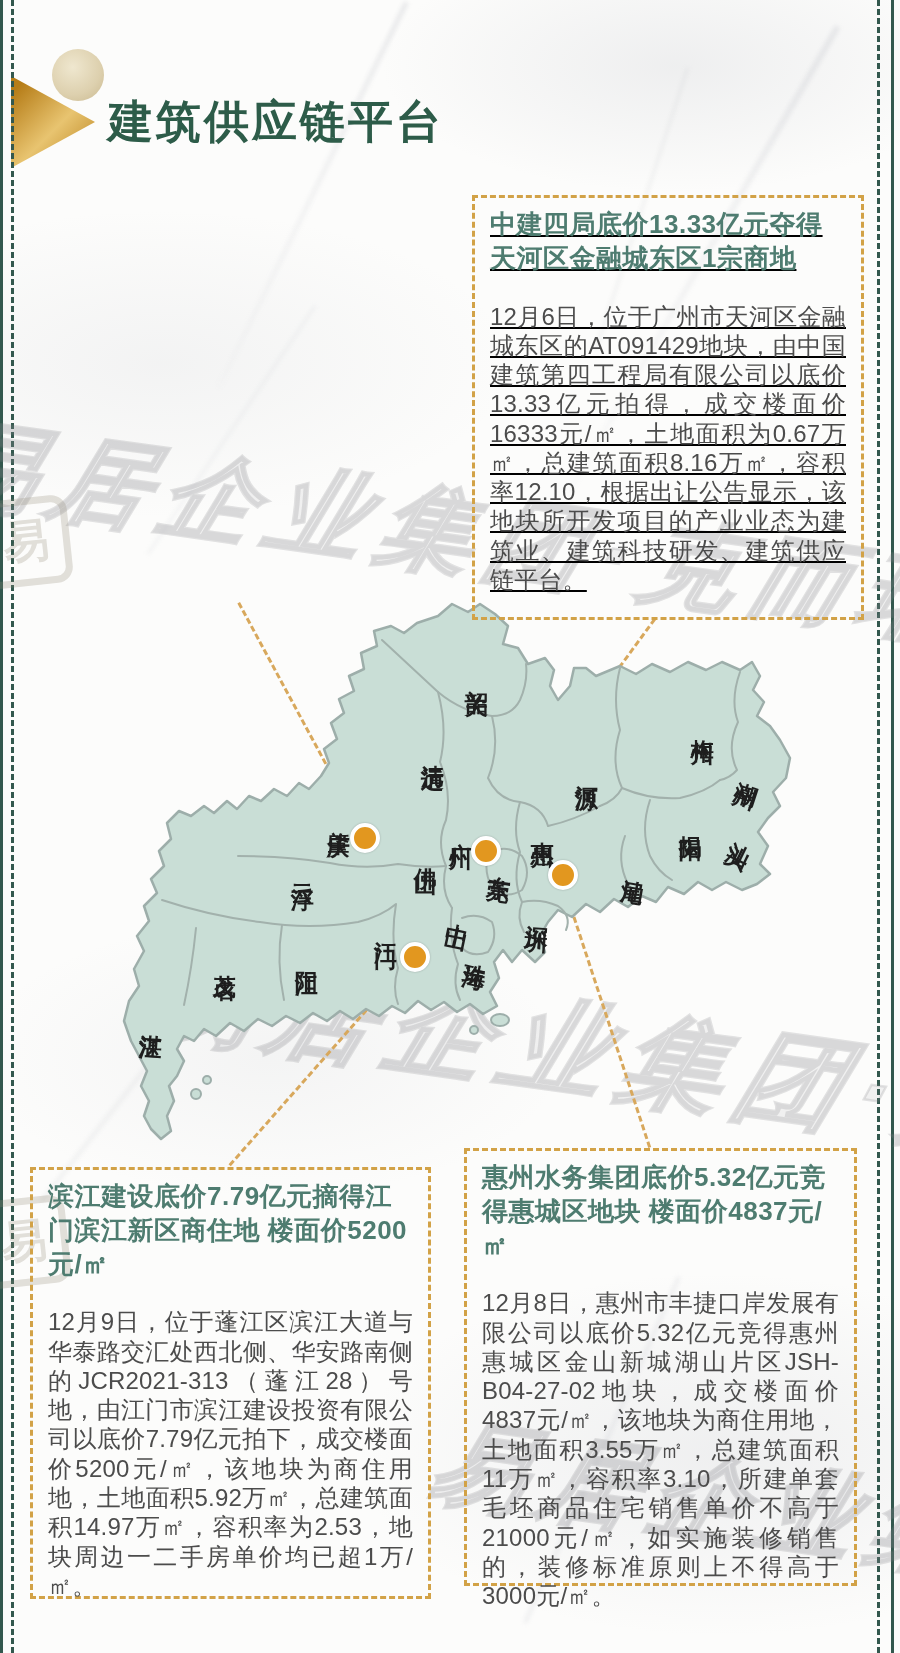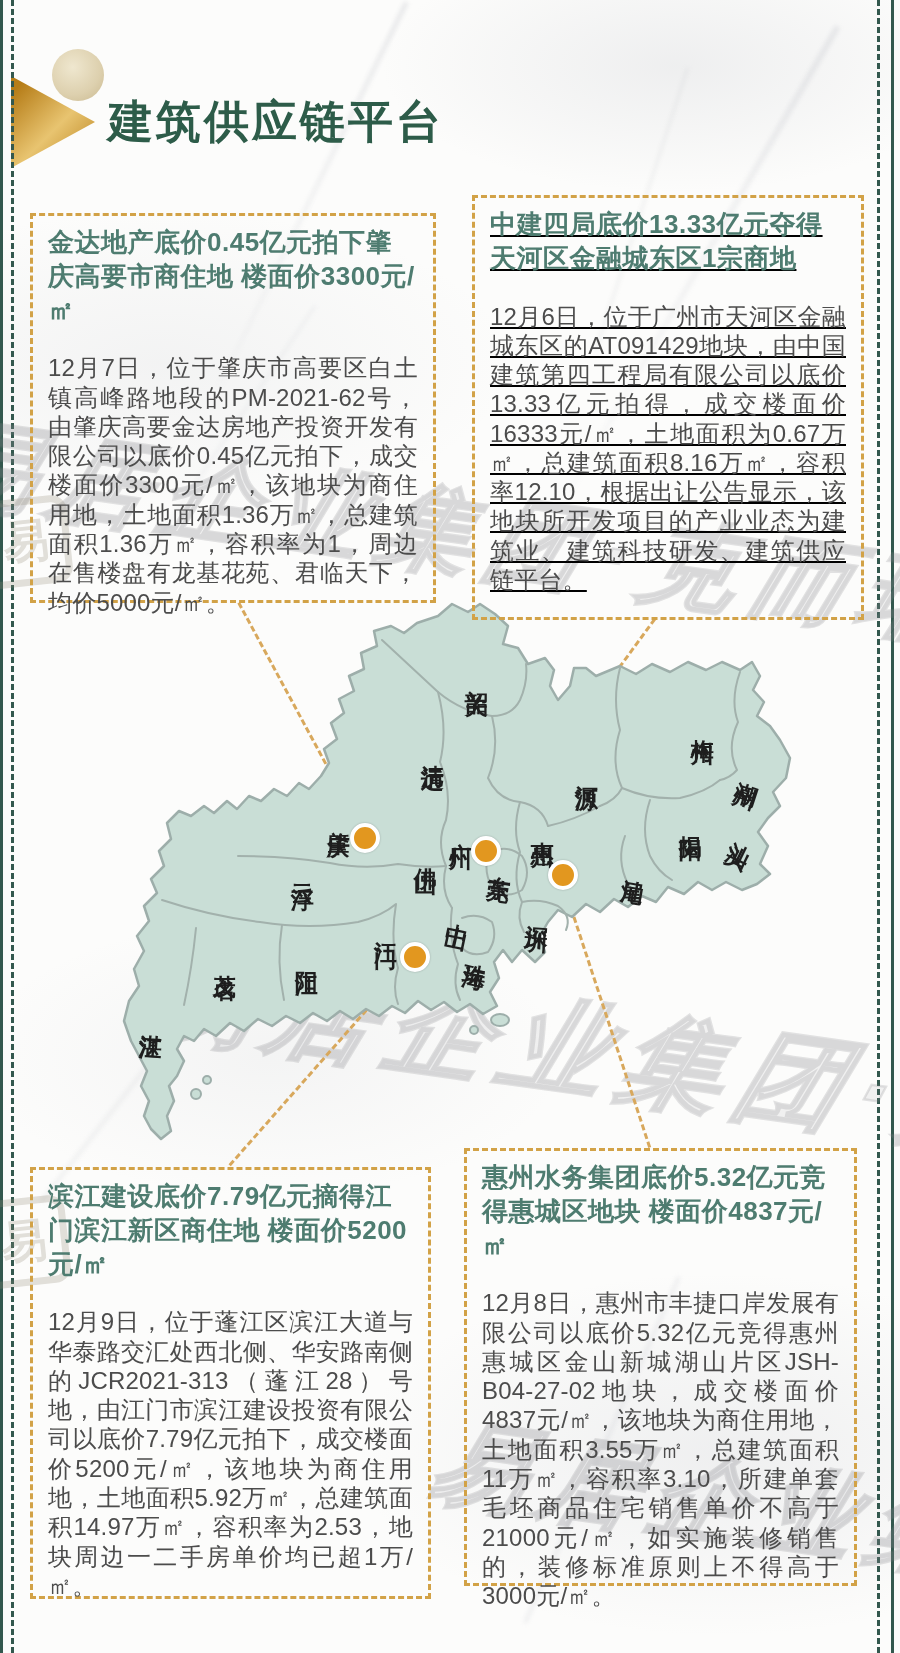--- a/index.html
+++ b/index.html
@@ -149,24 +149,20 @@
   <div class="city" style="left:294px;top:953px;">阳江</div>
   <div class="city" style="left:212px;top:956px;">茂名</div>
   <div class="city" style="left:140px;top:1016px;transform:rotate(4deg);">湛江</div>
   <div class="city" style="left:373px;top:924px;">江门</div>
 
   <div class="marker" style="left:350px;top:823px;"></div>
   <div class="marker" style="left:471px;top:836px;"></div>
   <div class="marker" style="left:548px;top:860px;"></div>
   <div class="marker" style="left:400px;top:942px;"></div>
 
-  <div class="card" style="left:30px;top:213px;width:406px;height:390px;">
-    <h2>金达地产底价0.45亿元拍下肇庆高要市商住地 楼面价3300元/㎡</h2>
-    <p>12月7日，位于肇庆市高要区白土镇高峰路地段的PM-2021-62号，由肇庆高要金达房地产投资开发有限公司以底价0.45亿元拍下，成交楼面价3300元/㎡，该地块为商住用地，土地面积1.36万㎡，总建筑面积1.36万㎡，容积率为1，周边在售楼盘有龙基花苑、君临天下，均价5000元/㎡。</p>
-  </div>
 
   <div class="card" style="left:472px;top:195px;width:392px;height:425px;text-decoration:underline;">
     <h2>中建四局底价13.33亿元夺得天河区金融城东区1宗商地</h2>
     <p>12月6日，位于广州市天河区金融城东区的AT091429地块，由中国建筑第四工程局有限公司以底价13.33亿元拍得，成交楼面价16333元/㎡，土地面积为0.67万㎡，总建筑面积8.16万㎡，容积率12.10，根据出让公告显示，该地块所开发项目的产业业态为建筑业、建筑科技研发、建筑供应链平台。</p>
   </div>
 
   <div class="card" style="left:30px;top:1167px;width:401px;height:432px;">
     <h2>滨江建设底价7.79亿元摘得江门滨江新区商住地 楼面价5200元/㎡</h2>
     <p>12月9日，位于蓬江区滨江大道与华泰路交汇处西北侧、华安路南侧的JCR2021-313（蓬江28）号地，由江门市滨江建设投资有限公司以底价7.79亿元拍下，成交楼面价5200元/㎡，该地块为商住用地，土地面积5.92万㎡，总建筑面积14.97万㎡，容积率为2.53，地块周边一二手房单价均已超1万/㎡。</p>
   </div>

